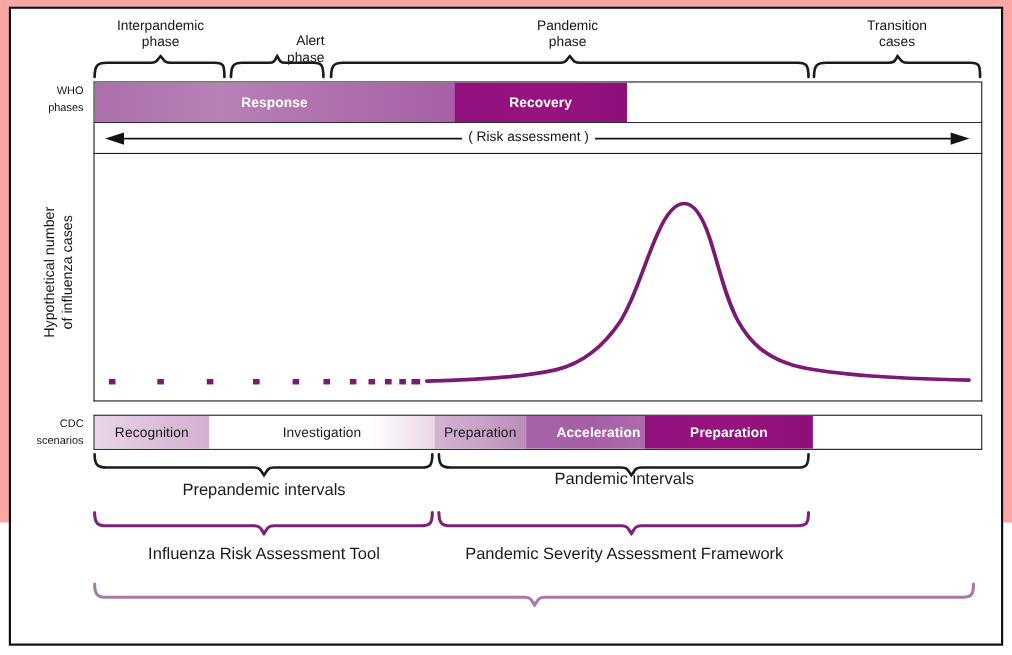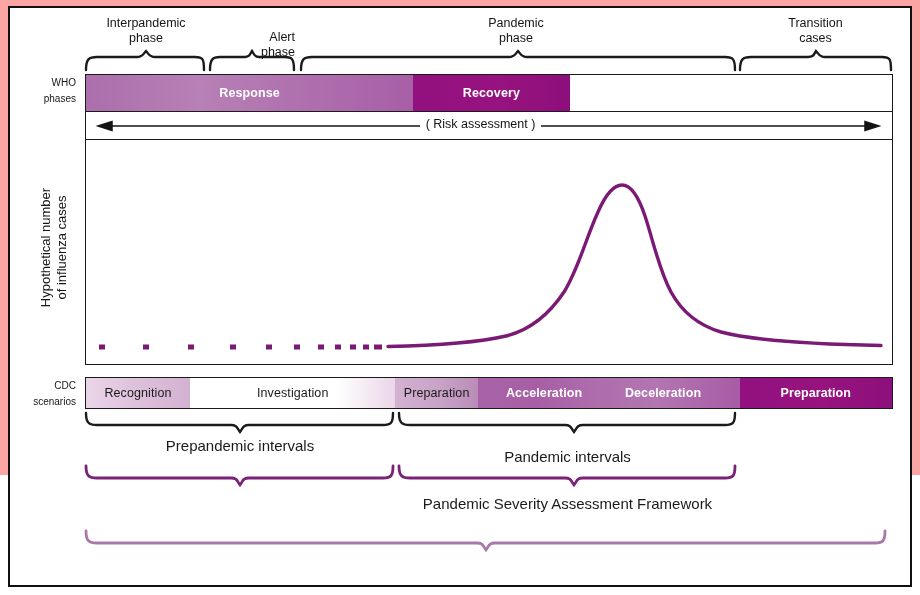--- a/index.html
+++ b/index.html
@@ -207,43 +207,41 @@
     </div>
     <div class="bar-seg" style="width:25.5%; background:linear-gradient(to right,#ffffff 0%,#ffffff 72%,#ead6e8 100%);">
       <span class="seg-txt center dark">Investigation</span>
     </div>
     <div class="bar-seg" style="width:10.2%; background:linear-gradient(to right,#d3b2d1 0%,#c8a2c7 55%,#b98cb8 100%);">
       <span class="seg-txt center dark">Preparation</span>
     </div>
     <div class="bar-seg" style="width:13.5%; background:linear-gradient(to right,#a863a7 0%,#a75ea6 55%,#ad6bac 100%);padding-left:24px;">
       <span class="seg-txt center light">Acceleration</span>
     </div>
-    <div class="bar-seg" style="width:19.0%; background:linear-gradient(to right,#ad6bac 0%,#b376b2 45%,#a75ca5 100%);">
-      <span class="seg-txt center light">Deceleration</span>
-    </div>
     <div class="bar-seg" style="width:18.9%; background:linear-gradient(to right,#92107f 0%,#97137f 55%,#8d0f7b 100%);">
       <span class="seg-txt center light">Preparation</span>
     </div>
   </div>
 
   <svg class="abs" style="left:85px; top:412px;" width="680" height="22">
     <g fill="none" stroke="#1b1b1b" stroke-width="2.4" stroke-linecap="round">
       <path d="M1,1 C1,11 4,13 12,13 L146,13 C152,13 152,16 155,20 C158,16 158,13 164,13 L298,13 C306,13 308,11 308,1"></path>
       <path d="M314,1 C314,11 317,13 325,13 L480,13 C486,13 486,16 489,20 C492,16 492,13 498,13 L640,13 C648,13 650,11 650,1"></path>
     </g>
   </svg>
   <div class="bracket-txt" style="left:85px; top:437px; width:310px;">Prepandemic intervals</div>
-  <div class="bracket-txt" style="left:398px; top:448px; width:339px;">Pandemic intervals</div>
+  <div class="bracket-txt" style="left:398px; top:427px; width:339px;">Pandemic intervals</div>
 
   <svg class="abs" style="left:85px; top:465px;" width="680" height="22">
     <g fill="none" stroke="#7B2177" stroke-width="2.8" stroke-linecap="round">
       <path d="M1,1 C1,11 4,13 12,13 L146,13 C152,13 152,16 155,20 C158,16 158,13 164,13 L298,13 C306,13 308,11 308,1"></path>
       <path d="M314,1 C314,11 317,13 325,13 L480,13 C486,13 486,16 489,20 C492,16 492,13 498,13 L640,13 C648,13 650,11 650,1"></path>
     </g>
   </svg>
+  <div class="bracket-txt" style="left:85px; top:495px; width:310px;">Influenza Risk Assessment Tool</div>
   <div class="bracket-txt" style="left:398px; top:495px; width:339px;">Pandemic Severity Assessment Framework</div>
 
   <svg class="abs" style="left:85px; top:530px;" width="810" height="22">
     <g fill="none" stroke="#A978A8" stroke-width="2.8" stroke-linecap="round">
       <path d="M1,1 C1,11 4,13 12,13 L392,13 C398,13 398,16 401,20 C404,16 404,13 410,13 L790,13 C798,13 800,11 800,1"></path>
     </g>
   </svg>
 </div>
 
 </body></html>

